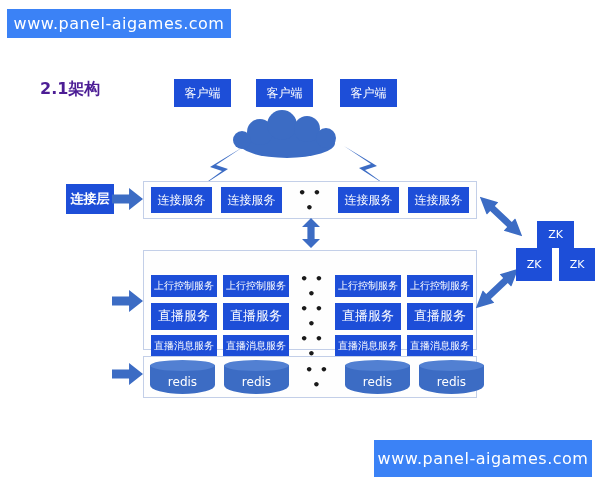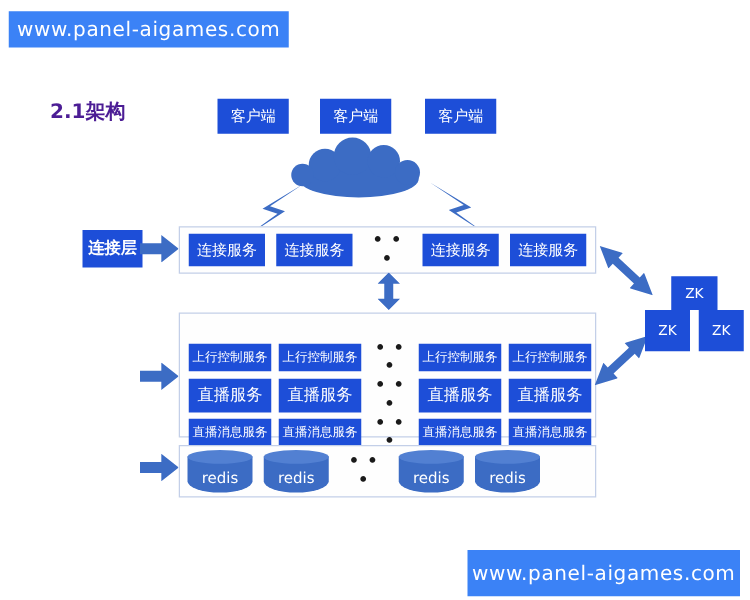--- a/index.html
+++ b/index.html
@@ -54,21 +54,21 @@
   .zk { font-size:11px; }
   .zk-top   { left:537px; top:221px; width:37px; height:27px; line-height:27px; }
   .zk-left  { left:516px; top:248px; width:36px; height:33px; line-height:33px; }
   .zk-right { left:559px; top:248px; width:36px; height:33px; line-height:33px; }
 
   .cloud-svg { position:absolute; left:222px; top:108px; }
   .bolt-svg  { position:absolute; }
   .bolt-left  { left:198px; top:145px; }
   .bolt-right { left:342px; top:144px; }
 
-  .cyl { position:relative; width:52px; height:34px; flex:0 0 auto; }
+  .cyl { position:relative; width:65px; height:34px; flex:0 0 auto; }
   .cyl-top  { position:absolute; top:0; left:0; right:0; height:11px; background:#5280d2;
               border-radius:50%; z-index:2; }
   .cyl-body { position:absolute; top:5px; left:0; right:0; bottom:0; background:#3c6cc4;
               border-radius:0 0 50% 50% / 0 0 9px 9px; }
   .cyl-label { position:absolute; left:0; right:0; bottom:5px; text-align:center;
                color:#fff; font-size:12px; z-index:3; }
 </style>
 </head>
 <body>
 

